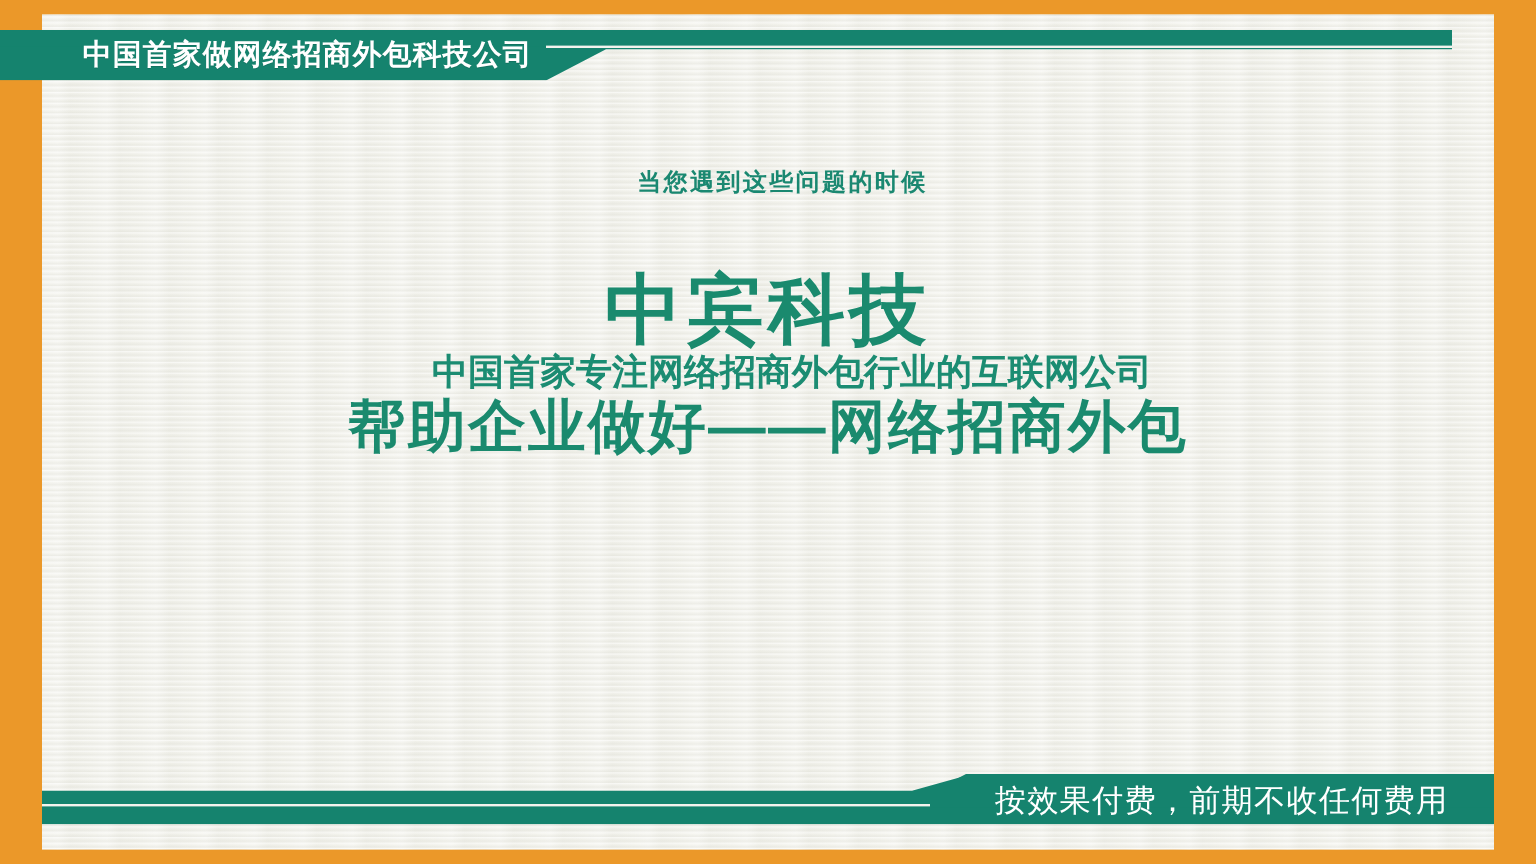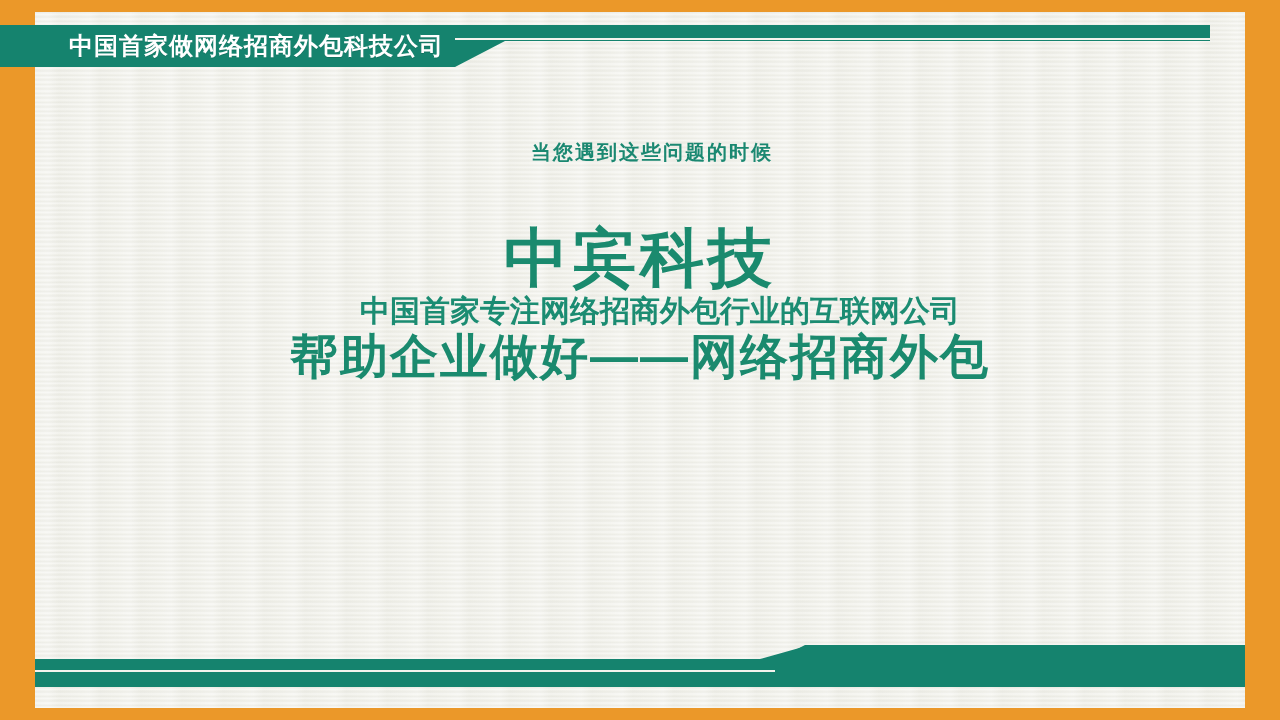--- a/index.html
+++ b/index.html
@@ -178,15 +178,16 @@
     <div class="kicker">当您遇到这些问题的时候</div>
     <div class="brand">中宾科技</div>
     <div class="tagline">中国首家专注网络招商外包行业的互联网公司</div>
     <div class="headline">帮助企业做好——网络招商外包</div>
   </div>
 
   <div class="bottom-banner">
     <div class="bb-thick"></div>
     <div class="bb-thin"></div>
     <div class="bb-hairline"></div>
+    <div class="bottom-banner-text">按效果付费，前期不收任何费用</div>
   </div>
 
 </div>
 
 </body></html>

